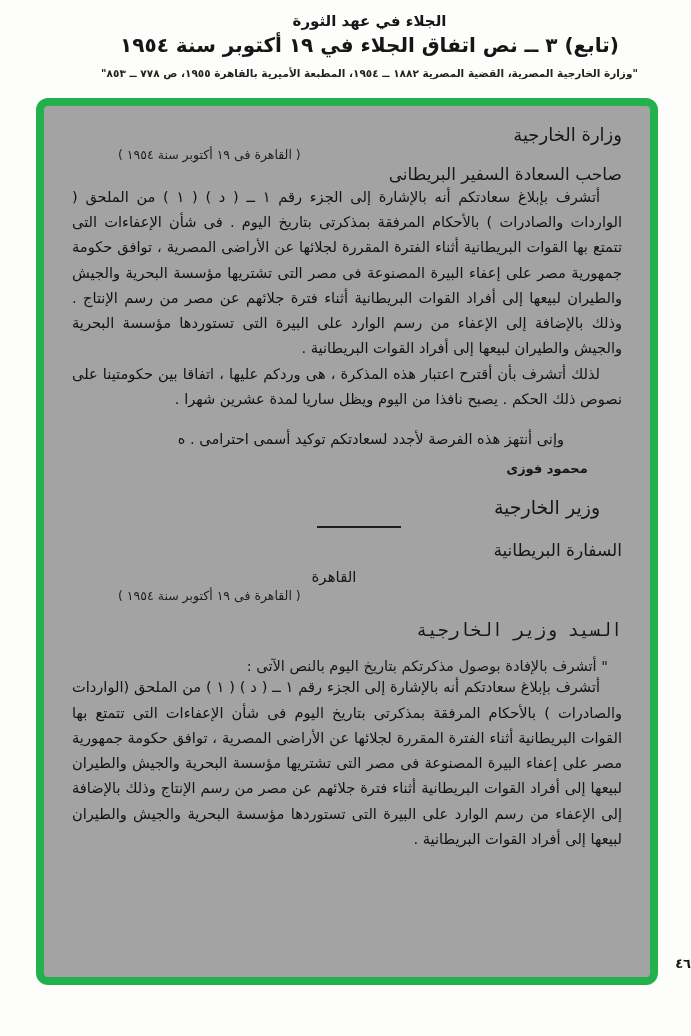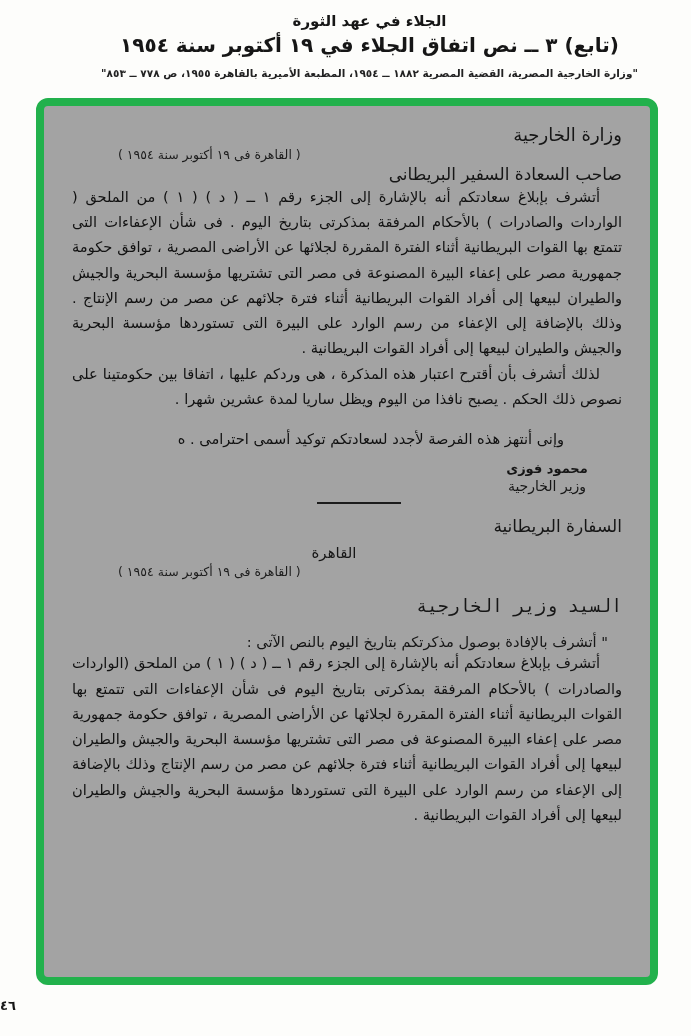--- a/index.html
+++ b/index.html
@@ -45,37 +45,37 @@
     font-size: 14.6px;
     line-height: 1.73;
     margin-top: 15px;
     text-indent: 58px;
     color: #111;
   }
   .signature { margin-top: 10px; margin-right: 0; width: 150px; margin-left: auto; direction: rtl; text-align: center; }
   
   .signature-wrap { display: flex; justify-content: flex-end; }
   .signature .sig-name  { font-size: 13px; font-weight: bold; }
-  .signature .sig-title { font-size: 14px; margin-top: 2px; }
+  .signature .sig-title { font-size: 19px; margin-top: 20px; }
   .divider {
     width: 84px; height: 0;
     border-top: 2px solid #1c1c1c;
     margin: 8px auto 0 auto;
     position: relative; right: -12px;
   }
   .sender2       { font-size: 17px; margin-top: 12px; }
   .sender2-city  { font-size: 15px; margin-top: 8px; padding-right: 26px; text-align: center; }
   .salutation2   { font-size: 18px; margin-top: 16px; font-family: Liberation Mono, monospace; }
   .intro-line    { font-size: 14.6px; margin-top: 16px; text-indent: 14px; }
   
   .page-number {
     position: absolute;
     left: 0; right: 0;
-    top: 998px;
-    text-align: left;
+    top: 956px;
+    text-align: right;
     font-size: 13px;
     font-weight: bold;
   }
 </style>
 </head>
 <body>
 
 <div class="page">
 
   <div class="header">

